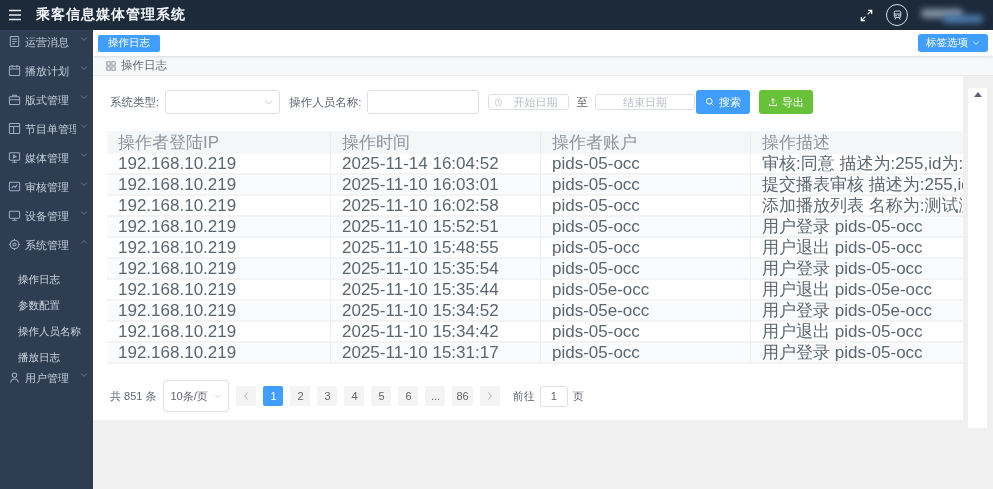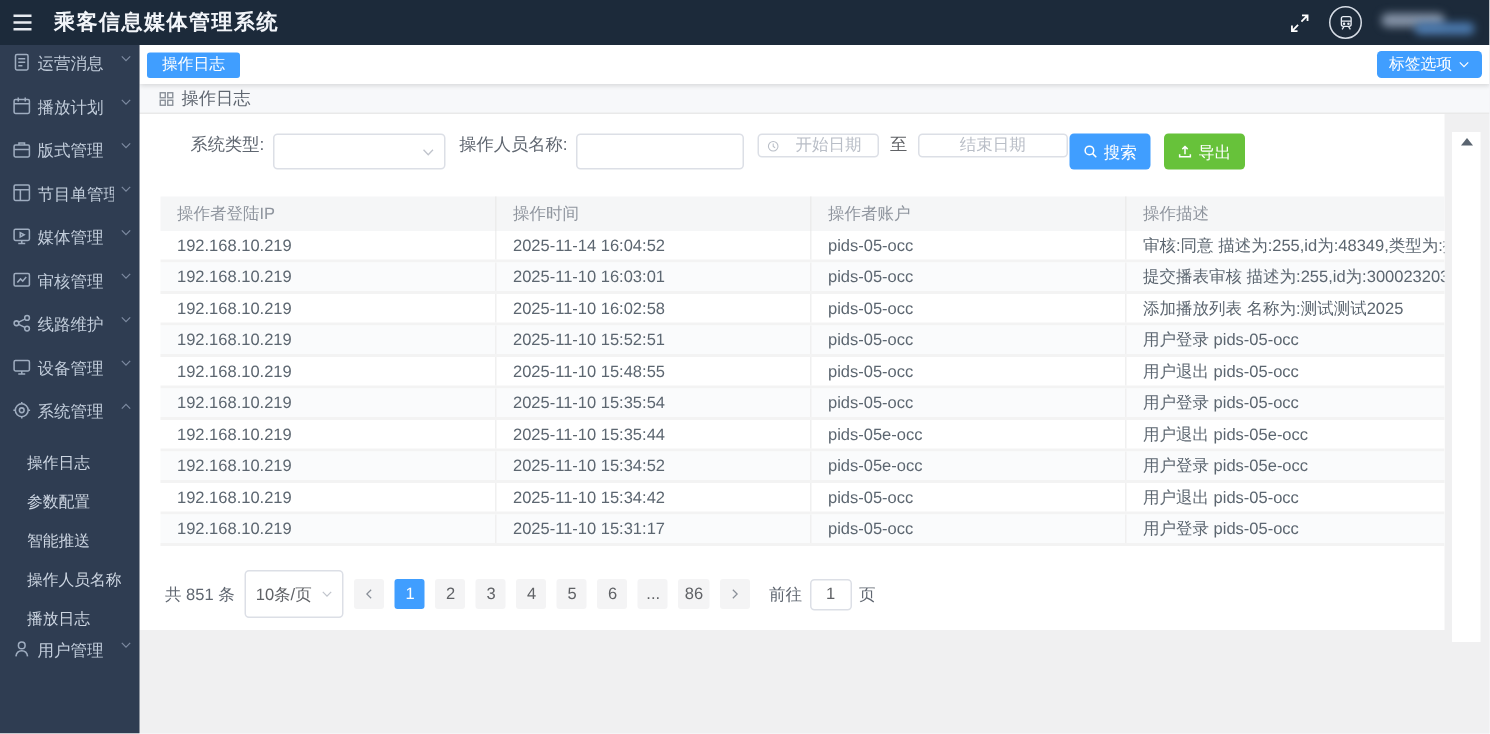--- a/index.html
+++ b/index.html
@@ -31,36 +31,36 @@
   .main{position:absolute;left:93px;top:30px;right:0;bottom:0;background:#f0f0f1}
   .tabbar{height:26px;background:#fff;box-shadow:0 1px 3px rgba(0,0,0,.12);display:flex;align-items:center;padding:0 5px;position:relative;z-index:3}
   .tab-active{background:#409eff;color:#fff;font-size:10.5px;height:17px;display:inline-flex;align-items:center;padding:0 10px;border-radius:2px;cursor:pointer}
   .tagopt-btn{margin-left:auto;background:#409eff;color:#fff;font-size:10.5px;height:18px;display:inline-flex;align-items:center;gap:4px;padding:0 8px;border-radius:3px;cursor:pointer}
   .breadcrumb{height:20px;background:#f7f8fa;border-bottom:1px solid #e9e9e9;display:flex;align-items:center;gap:5px;padding-left:13px;font-size:11.5px;color:#5f6670}
   .breadcrumb .bc-icon{color:#8a9099}
 
   .card{background:#fff;width:calc(100% - 30px);height:344px;padding-top:13px}
 
   
-  .filters{display:flex;align-items:flex-start;padding-left:34px;font-size:11.5px;color:#5f6670;height:26px}
+  .filters{display:flex;align-items:center;padding-left:17px;font-size:11.5px;color:#5f6670;height:26px}
   .f-label{margin-right:6px;white-space:nowrap}
   .sel{width:115px;height:24px;border:1px solid #dcdfe6;border-radius:3px;background:#fff;display:flex;align-items:center;justify-content:flex-end;padding-right:6px;color:#c0c4cc;cursor:pointer;margin-right:9px}
   .inp{width:112px;height:24px;border:1px solid #dcdfe6;border-radius:3px;background:#fff;font-size:11.5px;padding:0 6px;color:#606266;outline:none;margin-right:9px}
   .date-box{height:16px;border:1px solid #dcdfe6;border-radius:3px;background:#fff;display:flex;align-items:center;padding:0 5px;color:#b9bec7;gap:4px}
   .date-box input{border:none;outline:none;width:100%;font-size:11px;text-align:center;color:#606266;background:transparent}
   .date-box input::placeholder{color:#b9bec7}
   .date-start{width:81px}
   .date-end{width:100px;margin-right:1px}
   .range-sep{margin:0 7px;color:#606266}
   .btn{height:24px;border:none;border-radius:3px;color:#fff;font-size:11px;display:inline-flex;align-items:center;gap:4px;padding:0 9px;cursor:pointer;font-family:Liberation Serif, serif}
   .btn-search{background:#409eff;margin-right:9px}
   .btn-export{background:#67c23a}
 
   
-  .table{margin:16px 0 16px 14px;font-size:11px}
+  .table{margin:16px 0 16px 14px;font-size:17px}
   .t-head,.t-row{display:grid;grid-template-columns:223px 210px 210px 1fr}
   .t-head{background:#f5f6f7;color:#8f959e;height:23px;align-items:center}
   .t-head>div{padding-left:11px;border-left:1px solid #ececec;height:100%;display:flex;align-items:center}
   .t-head>div:first-child{border-left:none}
   .t-row{height:21px;align-items:center;border-bottom:2px solid #f3f3f3;color:#5c6670;background:#fff}
   .t-body div.t-row:nth-of-type(even){background:#fafbfc}
   .t-cell{padding-left:11px;white-space:nowrap;overflow:hidden;border-left:1px solid #f0f0f0;height:100%;display:flex;align-items:center}
   .t-row .t-cell:first-child{border-left:none}
 
   
@@ -195,36 +195,20 @@
         </svg>
       </span>
     <span class="s-label">审核管理</span>
     <span class="s-chev">
         <svg width="8" height="8" viewBox="0 0 10 10" fill="none" stroke="currentColor">
           <path d="M1.5 3.2l3.5 3.6 3.5-3.6"></path>
         </svg>
       </span>
   </div>
 
-  <div class="s-item">
-    <span class="s-icon">
-        <svg width="13" height="13" viewBox="0 0 14 14" fill="none" stroke="currentColor" stroke-width="1.1">
-          <circle cx="3.2" cy="7" r="1.7"></circle>
-          <circle cx="10.8" cy="3.2" r="1.7"></circle>
-          <circle cx="10.8" cy="10.8" r="1.7"></circle>
-          <path d="M4.8 6.2l4.4-2.2M4.8 7.8l4.4 2.2"></path>
-        </svg>
-      </span>
-    <span class="s-label">线路维护</span>
-    <span class="s-chev">
-        <svg width="8" height="8" viewBox="0 0 10 10" fill="none" stroke="currentColor">
-          <path d="M1.5 3.2l3.5 3.6 3.5-3.6"></path>
-        </svg>
-      </span>
-  </div>
 
   <div class="s-item">
     <span class="s-icon">
         <svg width="13" height="13" viewBox="0 0 14 14" fill="none" stroke="currentColor" stroke-width="1.1">
           <rect x="1.5" y="2.5" width="11" height="7.5" rx="1"></rect>
           <path d="M7 10v2.2M4.5 12.2h5"></path>
         </svg>
       </span>
     <span class="s-label">设备管理</span>
     <span class="s-chev">
@@ -253,23 +237,20 @@
   <div class="s-sub">
 
       <div class="s-subitem">
         <span>操作日志</span>
       </div>
 
       <div class="s-subitem">
         <span>参数配置</span>
       </div>
 
-      <div class="s-subitem">
-        <span>智能推送</span>
-      </div>
 
       <div class="s-subitem">
         <span>操作人员名称</span>
       </div>
 
       <div class="s-subitem">
         <span>播放日志</span>
       </div>
 
     </div>

